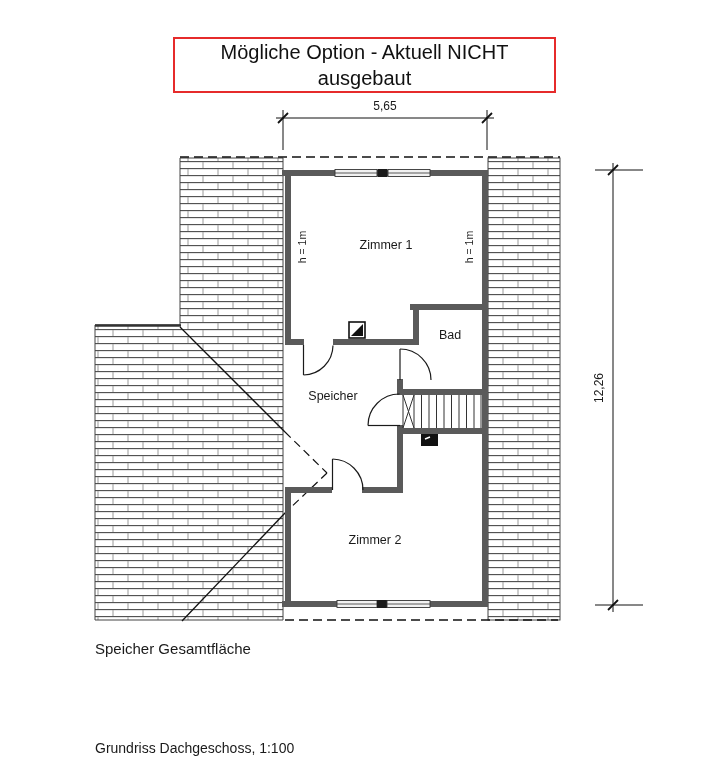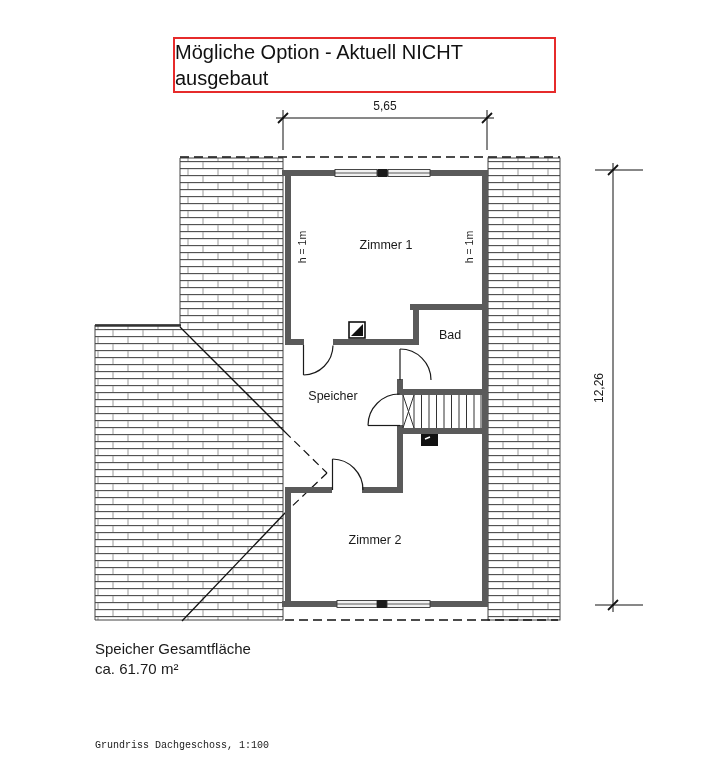--- a/index.html
+++ b/index.html
@@ -4,28 +4,28 @@
 <style>
   html,body{margin:0;padding:0;background:#fff;}
   #stage{
     position:relative;width:702px;height:773px;background:#fff;overflow:hidden;
     font-family:"Liberation Sans", sans-serif;color:#1a1a1a;
   }
   #plan-svg{position:absolute;left:0;top:0;}
   .title-box{
     position:absolute;left:173px;top:37px;width:379px;height:52px;
     border:2px solid #e62b2b;background:#fff;
-    display:flex;align-items:center;justify-content:center;text-align:left;
+    display:flex;align-items:center;justify-content:center;text-align:center;
     font-size:20px;line-height:26px;color:#111;
   }
   .area-note{
     position:absolute;left:95px;top:639px;font-size:15px;line-height:20px;color:#1a1a1a;
   }
   .caption{
-    position:absolute;left:95px;top:740px;font-size:10px;color:#1a1a1a;font-family:Liberation Mono, monospace;
+    position:absolute;left:95px;top:740px;font-size:14px;color:#1a1a1a;
   }
   text{font-family:"Liberation Sans", sans-serif;fill:#1a1a1a;}
   .room-label{font-size:12.5px;}
   .dim-label{font-size:12px;}
   .h-label{font-size:10.5px;fill:#222;}
 </style>
 </head>
 <body>
 
 <div id="stage">
@@ -177,18 +177,17 @@
     <text class="h-label" transform="translate(306,247) rotate(-90)" text-anchor="middle">h = 1m</text>
     <text class="h-label" transform="translate(473,247) rotate(-90)" text-anchor="middle">h = 1m</text>
   </svg>
 
   <div class="title-box">
     <span>Mögliche Option - Aktuell NICHT ausgebaut</span>
   </div>
 
   <div class="area-note">
     <div>Speicher Gesamtfläche</div>
-    <div>ca. 61.70 m²</div>
   </div>
 
   <div class="caption">Grundriss Dachgeschoss, 1:100</div>
 
 </div>
 
 </body></html>

